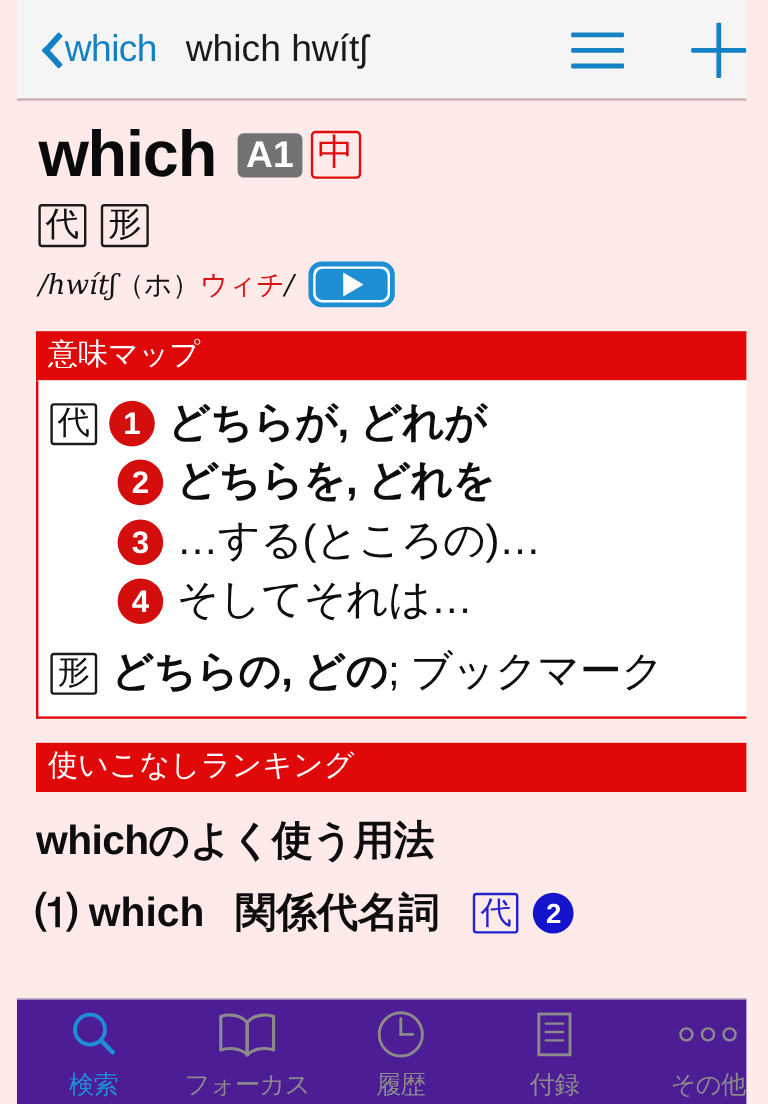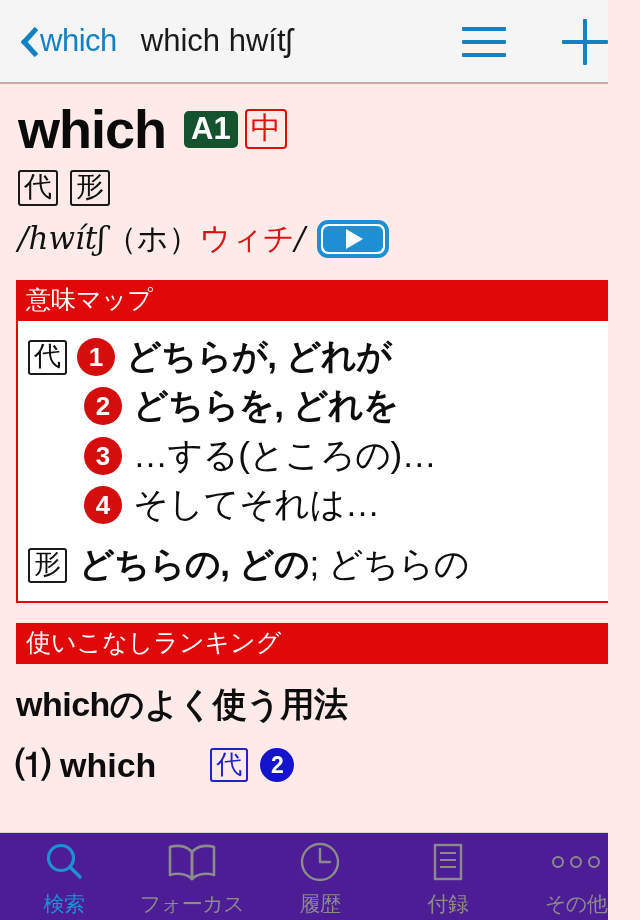--- a/index.html
+++ b/index.html
@@ -12,20 +12,21 @@
     overflow: hidden;
     background: #ffeaea;
     font-family: "Liberation Sans", "DejaVu Sans", sans-serif;
     -webkit-font-smoothing: antialiased;
   }
   #app {
     position: relative;
     width: 608px;
     height: 920px;
     overflow: hidden;
+    margin-left: 14px;
   }
 
   
   .navbar {
     position: absolute;
     top: 0; left: 0;
     width: 640px;
     height: 84px;
     background: #f5f5f6;
     border-bottom: 2px solid #c9a9a9;
@@ -141,21 +142,21 @@
     padding: 18px 0 0 18px;
   }
   .headword {
     font-size: 54px;
     font-weight: bold;
     color: #0a0a0a;
     letter-spacing: -1px;
     line-height: 1;
   }
   .badge-a1 {
-    background: #14532d;
+    background: #737373;
     color: #ffffff;
     font-size: 31px;
     font-weight: bold;
     border-radius: 5px;
     padding: 2px 7px 4px 7px;
     margin-left: 18px;
     line-height: 1;
     letter-spacing: 0px;
   }
   .badge-level {
@@ -183,21 +184,21 @@
     line-height: 1;
   }
 
   .pron-row {
     display: flex;
     align-items: center;
     padding: 12px 0 0 18px;
   }
   .pron {
     font-family: "DejaVu Serif", "Liberation Serif", serif;
-    font-size: 31px;
+    font-size: 23px;
     color: #111;
     font-style: italic;
     letter-spacing: 0px;
     white-space: nowrap;
   }
   .pron .kana-paren {
     font-family: "DejaVu Sans", sans-serif;
     font-style: normal;
   }
   .pron .kana-red {
@@ -459,33 +460,34 @@
         </div>
 
         <div class="meaning-row">
           <div class="meaning-pos-spacer"></div>
           <div class="num-circle">4</div>
           <div class="meaning-text">そしてそれは…</div>
         </div>
 
         <div class="adj-row">
           <div class="meaning-pos">形</div>
-          <div class="adj-text"><b>どちらの, どの</b><span>; どちらの</span></div>
+          <div class="adj-text"><b>どちらの, どの</b><span>; ブックマーク</span></div>
         </div>
 
       </div>
     </div>
 
     <div class="section">
       <div class="section-header">使いこなしランキング</div>
     </div>
     <div class="usage-title">whichのよく使う用法</div>
     <div class="usage-item">
       <span class="u-num">⑴</span>
       <span class="u-word">which</span>
+      <span class="u-desc">関係代名詞</span>
       <span class="usage-box-blue">代</span>
       <span class="usage-circle-blue">2</span>
     </div>
 
   </div>
 
   <div class="tabbar">
 
     <div class="tab active">
       <div class="tab-icon">

